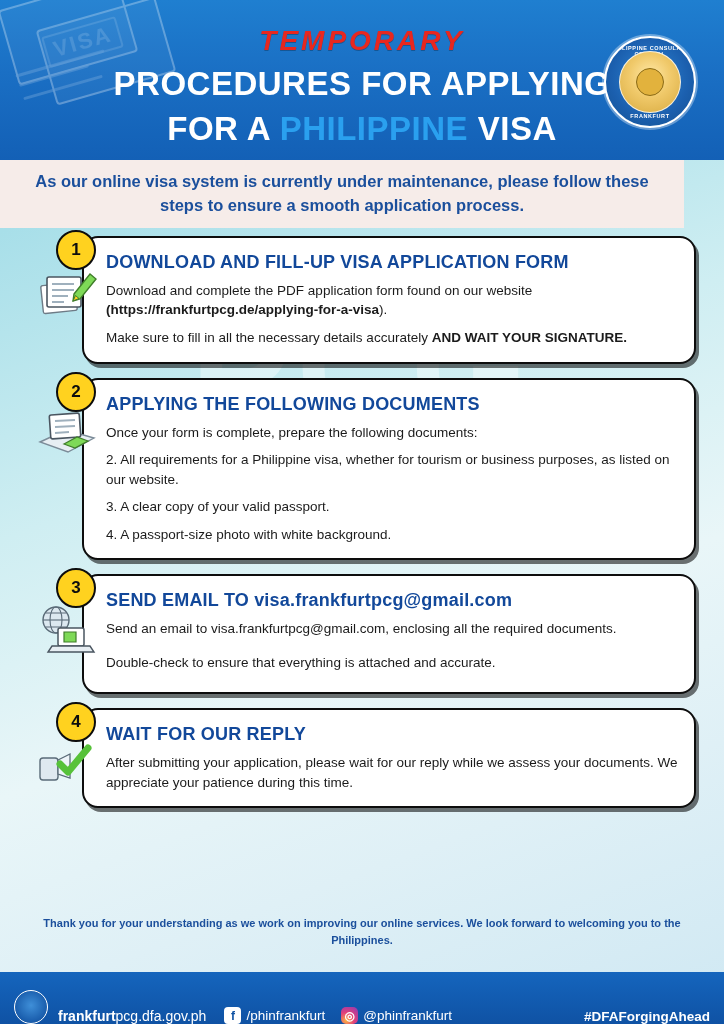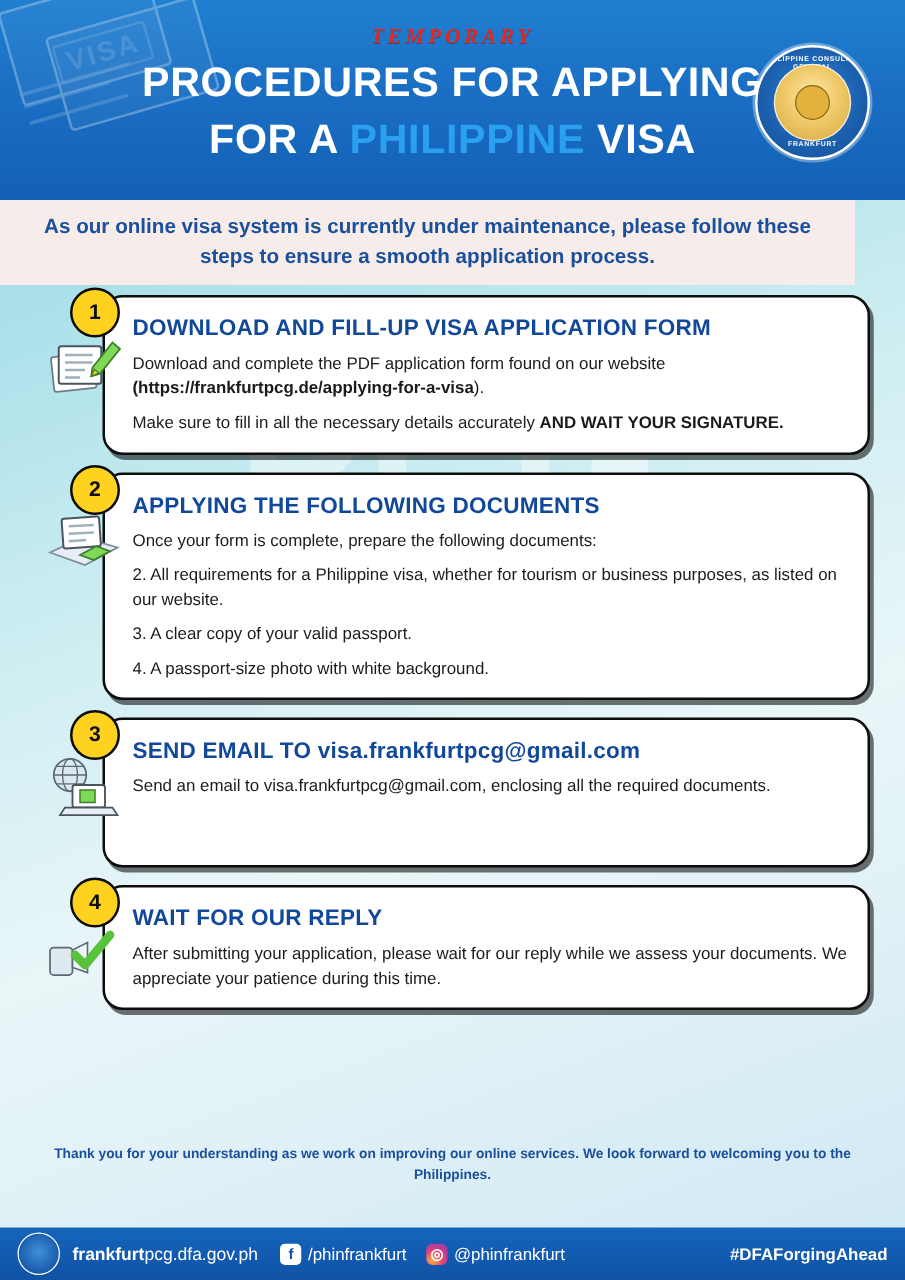--- a/index.html
+++ b/index.html
@@ -63,24 +63,24 @@
     padding: 1px 7px;
     border-radius: 3px;
   }
   .header-title-wrap {
     position: absolute;
     left: 0; top: 14px;
     width: 724px;
     text-align: center;
   }
   .temp-word {
-    font-family: Liberation Serif, serif;
+    font-family: Liberation Sans, sans-serif;
     font-style: italic;
     font-weight: bold;
-    font-size: 24px;
+    font-size: 40px;
     color: #e8271f;
     letter-spacing: 3px;
     text-shadow: 0 1px 0 rgba(0,0,0,0.25);
     font-variant: small-caps;
     text-transform: lowercase;
   }
   .title-line {
     font-size: 33px;
     font-weight: bold;
     color: #ffffff;
@@ -245,24 +245,24 @@
     font-weight: bold;
     color: #1b4f9c;
     line-height: 1.5;
   }
 
   
   .footer {
     position: absolute;
     left: 0; bottom: 0;
     width: 724px;
-    height: 42px;
+    height: 52px;
     background: linear-gradient(180deg, #1565bd 0%, #0f52a4 100%);
     display: flex;
-    align-items: center;
+    align-items: flex-end;
     padding: 0 14px;
     box-sizing: border-box;
     color: #ffffff;
   }
   .footer-seal {
     width: 32px; height: 32px;
     border-radius: 50%;
     background: radial-gradient(circle at 50% 45%, #3f8fd8 0%, #1b5fae 65%, #14508f 100%);
     border: 1.5px solid #ffffff;
     flex: 0 0 auto;
@@ -409,20 +409,21 @@
             <rect x="22" y="28" width="26" height="18" rx="2" fill="#ffffff" stroke="#4a5560" stroke-width="1.5"></rect>
             <path d="M16 46 L54 46 L58 52 L12 52 Z" fill="#e7eef3" stroke="#4a5560" stroke-width="1.4"></path>
             <path d="M28 32 L40 32 L40 42 L28 42 Z" fill="#7ed957" stroke="#3f7d2a" stroke-width="1.2"></path>
           </g>
         </svg>
       </div>
       <div class="step-card">
         <h3 class="step-title">SEND EMAIL TO visa.frankfurtpcg@gmail.com</h3>
         <div class="step-body">
           <p>Send an email to visa.frankfurtpcg@gmail.com, enclosing all the required documents.</p>
+          <p style="margin-top:14px;">Double-check to ensure that everything is attached and accurate.</p>
         </div>
       </div>
     </div>
 
     <div class="step step4">
       <div class="step-num">4</div>
       <div class="step-icon">
         <svg viewBox="0 0 66 60" width="66" height="60">
           <g>
             <rect x="4" y="24" width="18" height="22" rx="3" fill="#dfe9f0" stroke="#5a6b78" stroke-width="1.4"></rect>

